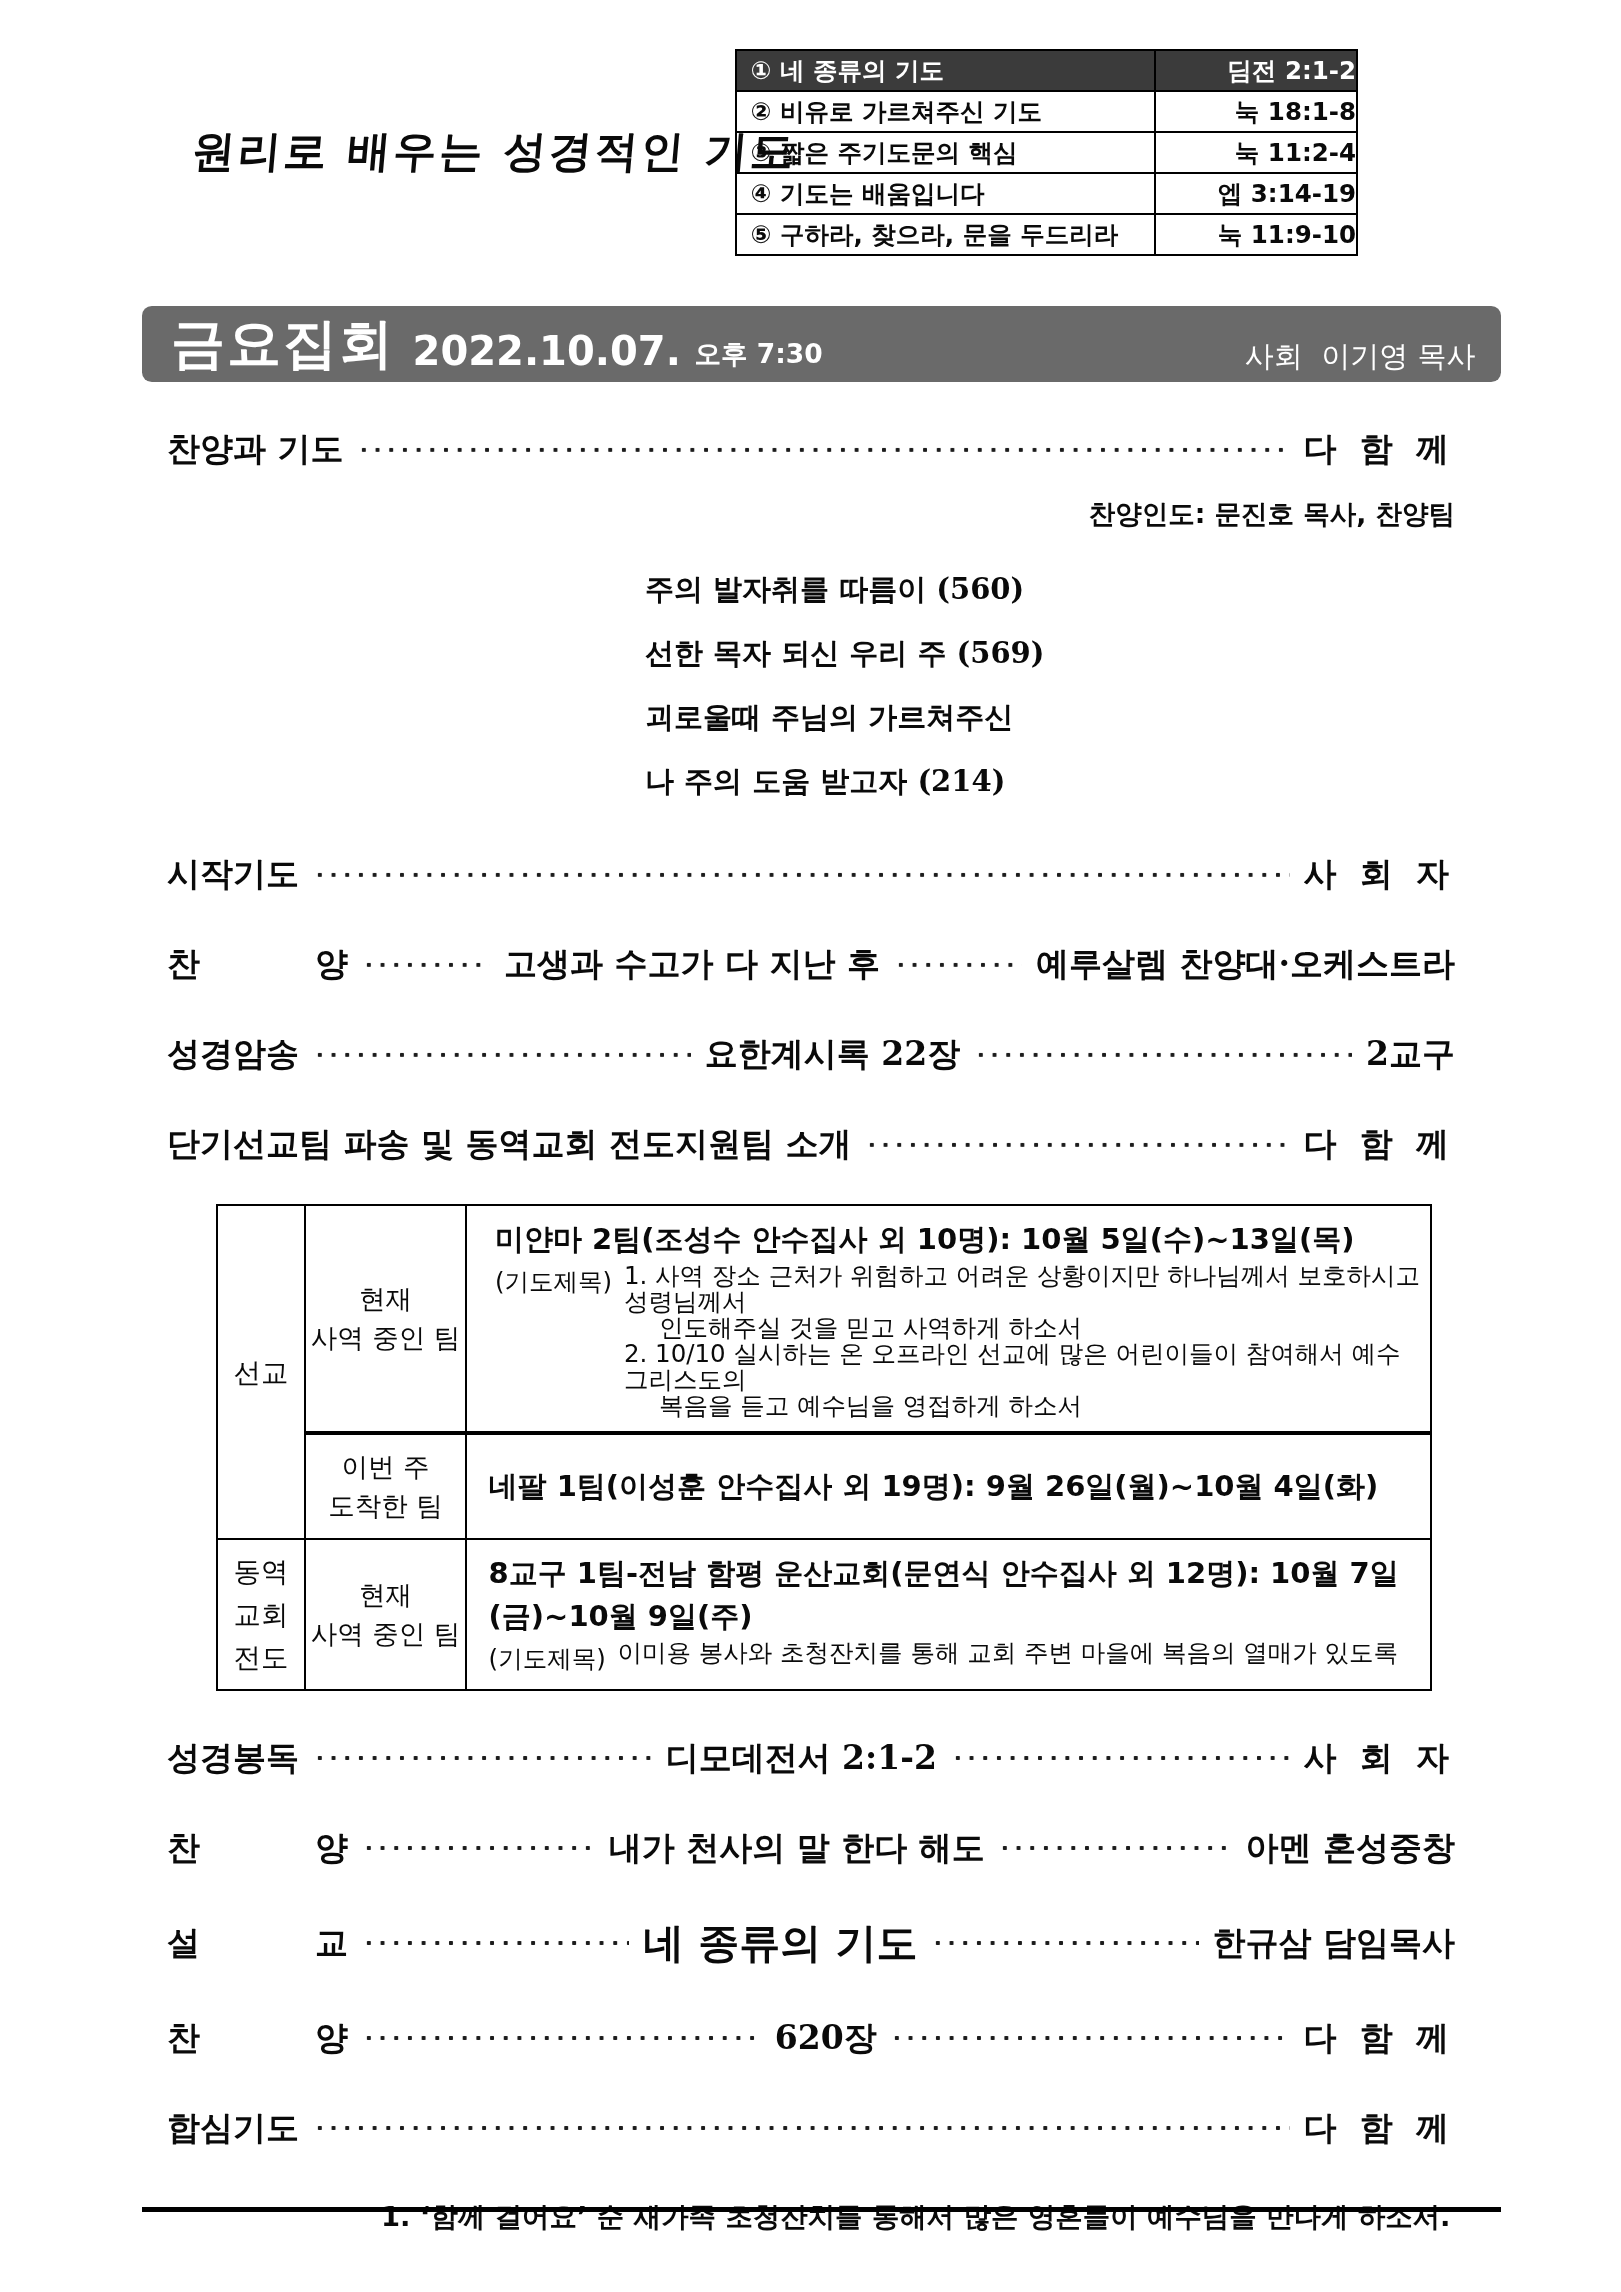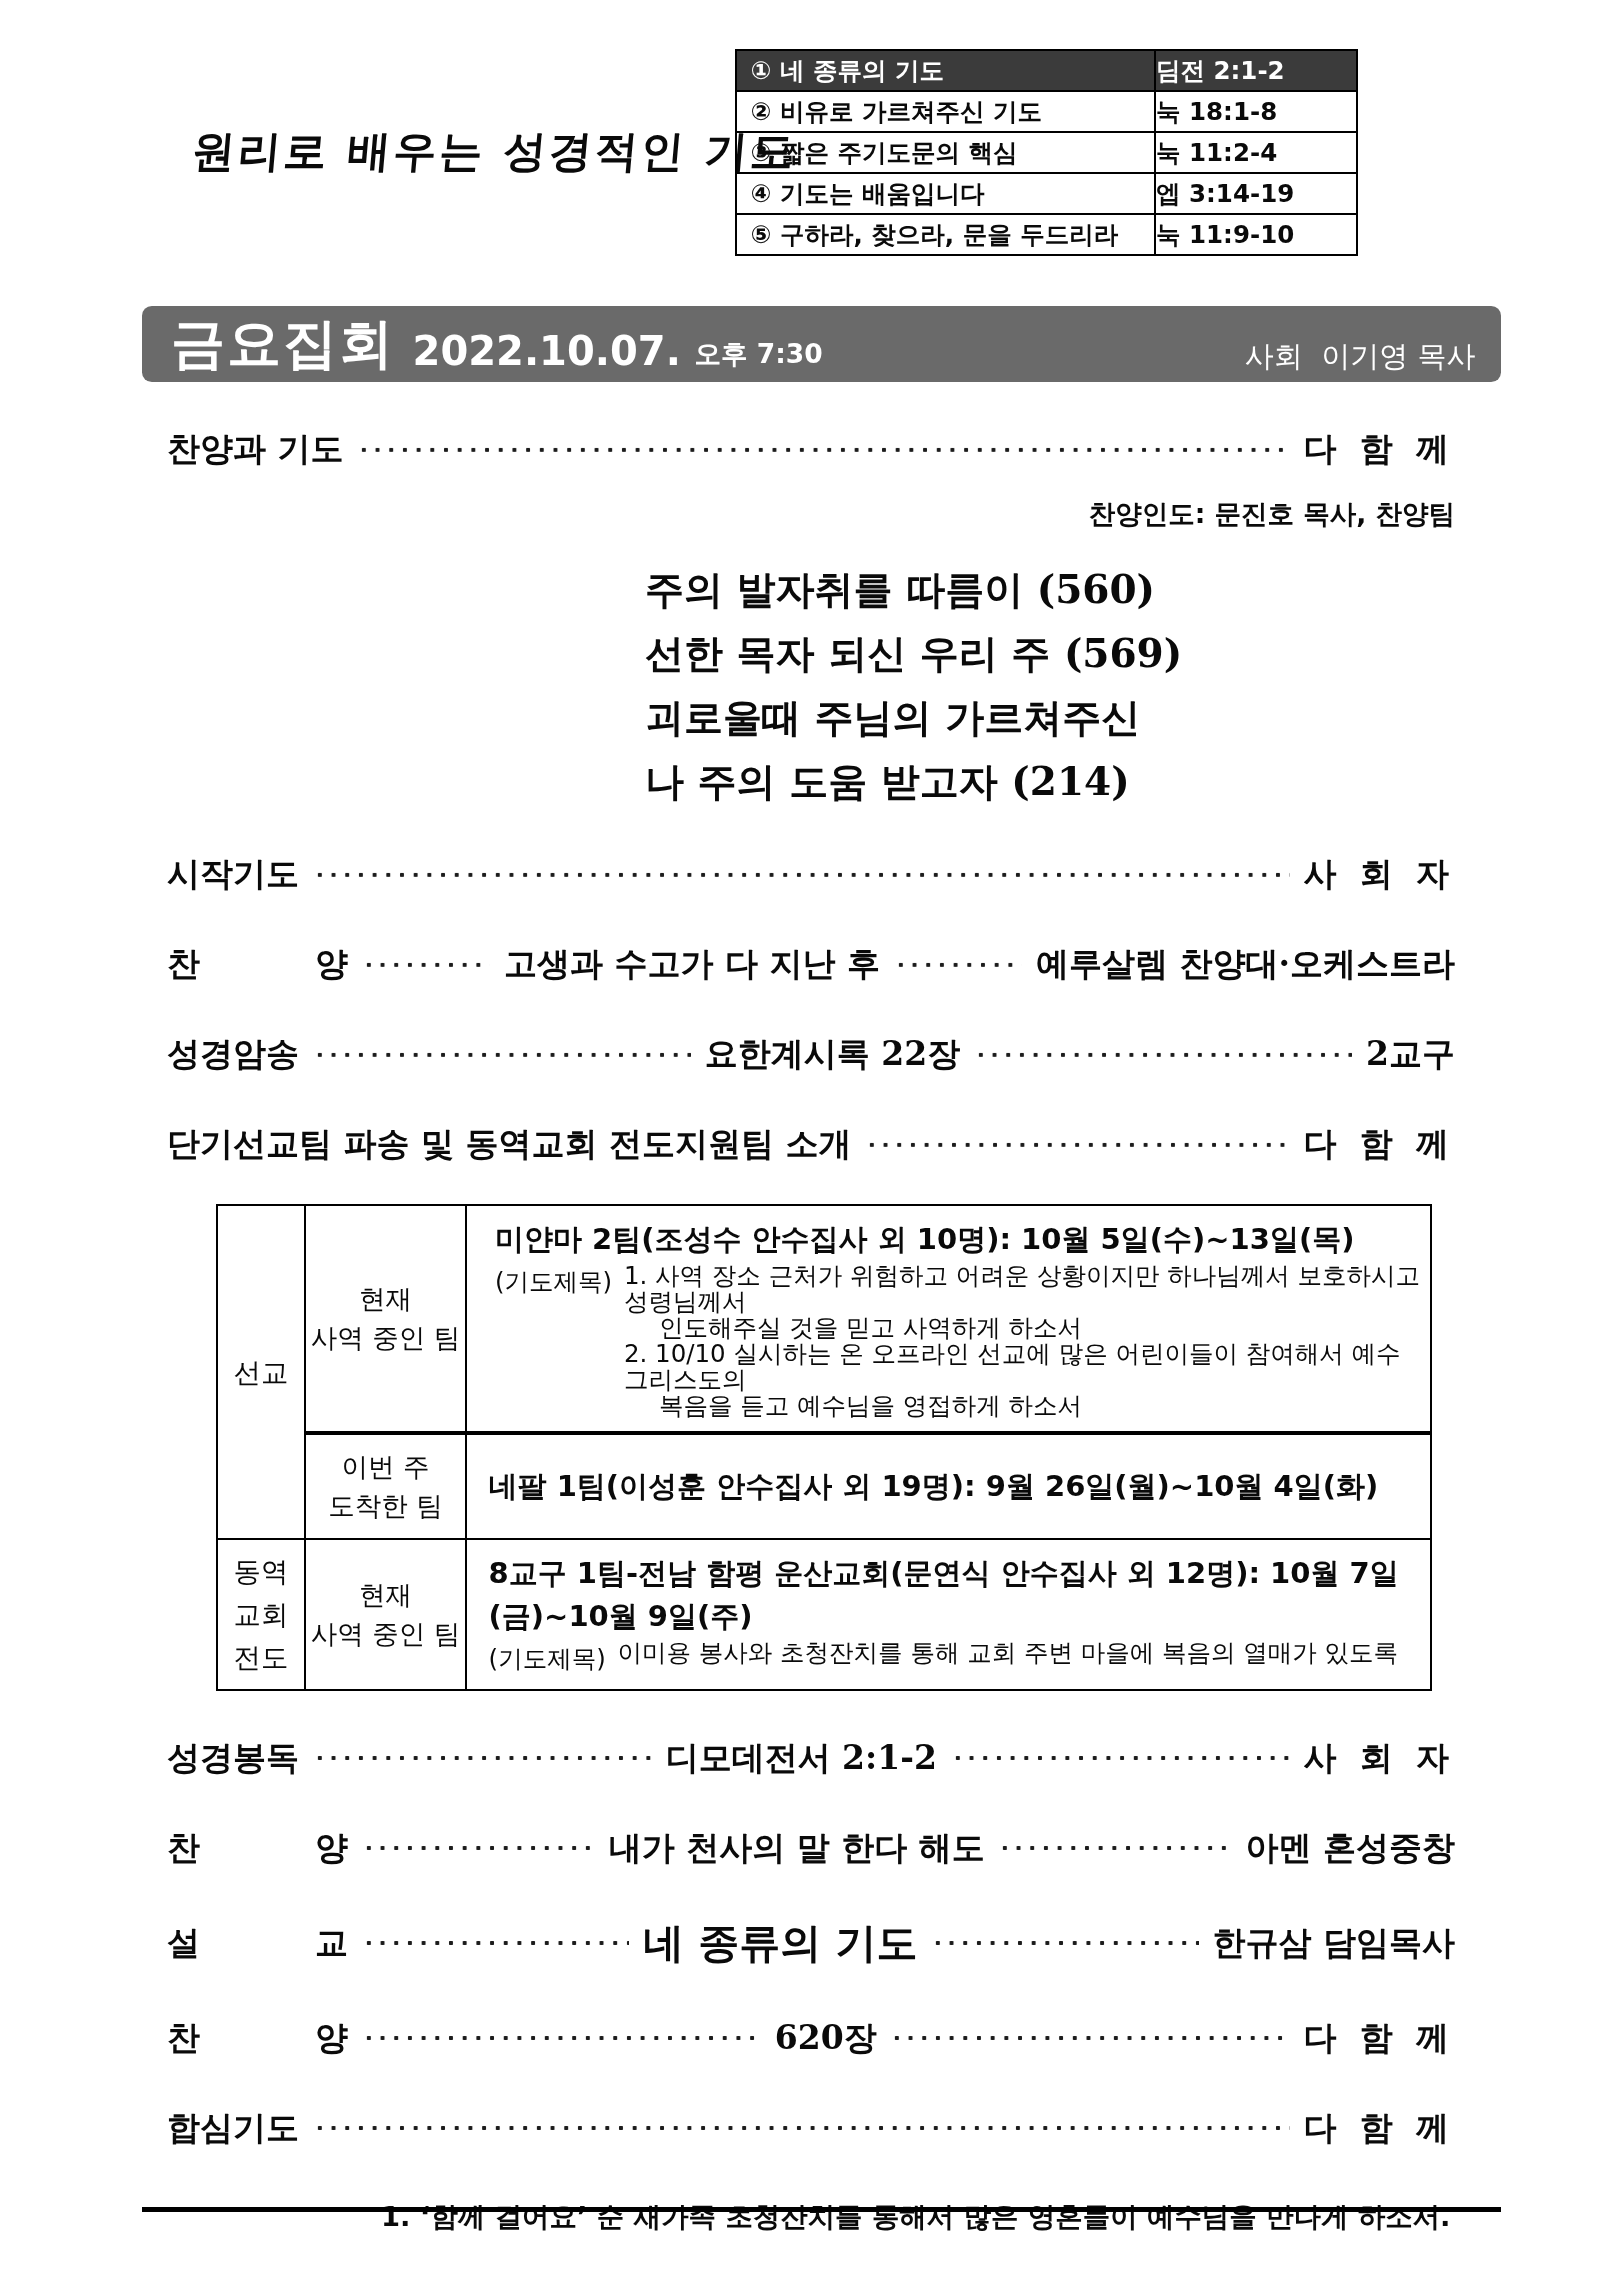--- a/index.html
+++ b/index.html
@@ -16,21 +16,21 @@
     font-family:"DejaVu Sans", sans-serif;
     font-weight:bold; font-size:43px; letter-spacing:2.9px;
     transform:skewX(-5deg);
   }
   .outline-table {
     position:absolute; left:735px; top:49px; width:623px;
     border-collapse:collapse; table-layout:fixed;
     font-family:"DejaVu Sans", sans-serif; font-weight:bold; font-size:24.5px;
   }
   .outline-table td { border:2px solid #000; height:39px; padding:0 0 0 13.7px; }
-  .outline-table td.ref { width:200px; text-align:left; padding:0; }
+  .outline-table td.ref { width:200px; text-align:right; padding:0; }
   .outline-table tr.hdr td { background:#3b3b3b; color:#ffffff; }
 
   
   .title-bar {
     margin:0 120px 0 142px; height:76px; box-sizing:border-box;
     background:#6a6a6a; border-radius:9.8px; color:#fff;
     display:flex; align-items:center; padding:0 25.5px 0 29px;
     font-family:"DejaVu Sans", sans-serif;
   }
   .tb-title { font-size:54px; font-weight:bold; letter-spacing:2px; }
@@ -48,21 +48,21 @@
   .gap { letter-spacing:5.9px; }
   .leader {
     flex:1 1 0; height:9.8px; margin:0 13.7px;
     background-image:radial-gradient(circle, #1c1c1c 2px, transparent 2.5px);
     background-size:13.7px 9.8px; background-repeat:repeat-x; background-position:0 center;
   }
   .note-right {
     text-align:right; margin-top:23.5px;
     font-family:"DejaVu Sans", sans-serif; font-weight:bold; font-size:26.5px;
   }
-  .hymn-block { margin:25.5px 0 0 478px; font-size:39px; font-weight:bold; }
+  .hymn-block { margin:25.5px 0 0 478px; font-size:29px; font-weight:bold; }
   .hymn-block div { line-height:64px; }
 
   
   .mission-table {
     border-collapse:collapse; width:1216px; margin:37px 0 0 49px;
     font-family:"DejaVu Sans", sans-serif; border:2.9px solid #000;
   }
   .mission-table td { border:2px solid #000; vertical-align:middle; }
   .mission-table td.tk { border-bottom:4.9px solid #000; }
   .cat { width:84px; text-align:center; font-size:27.4px; line-height:43px; }

